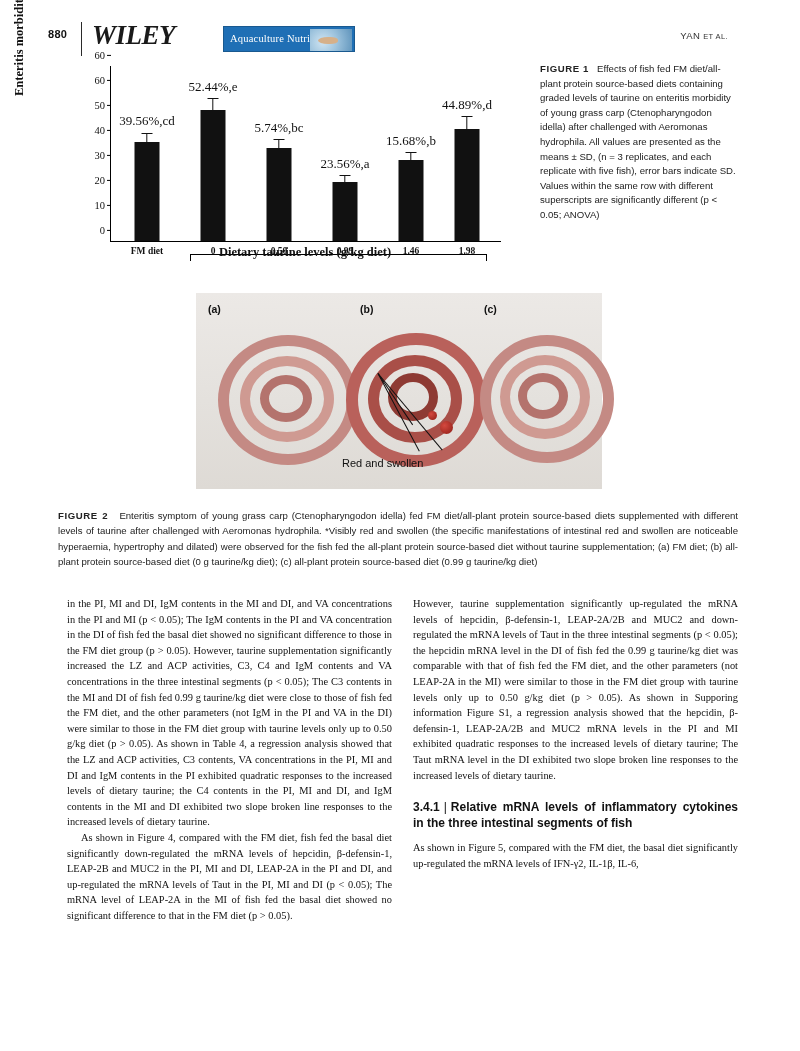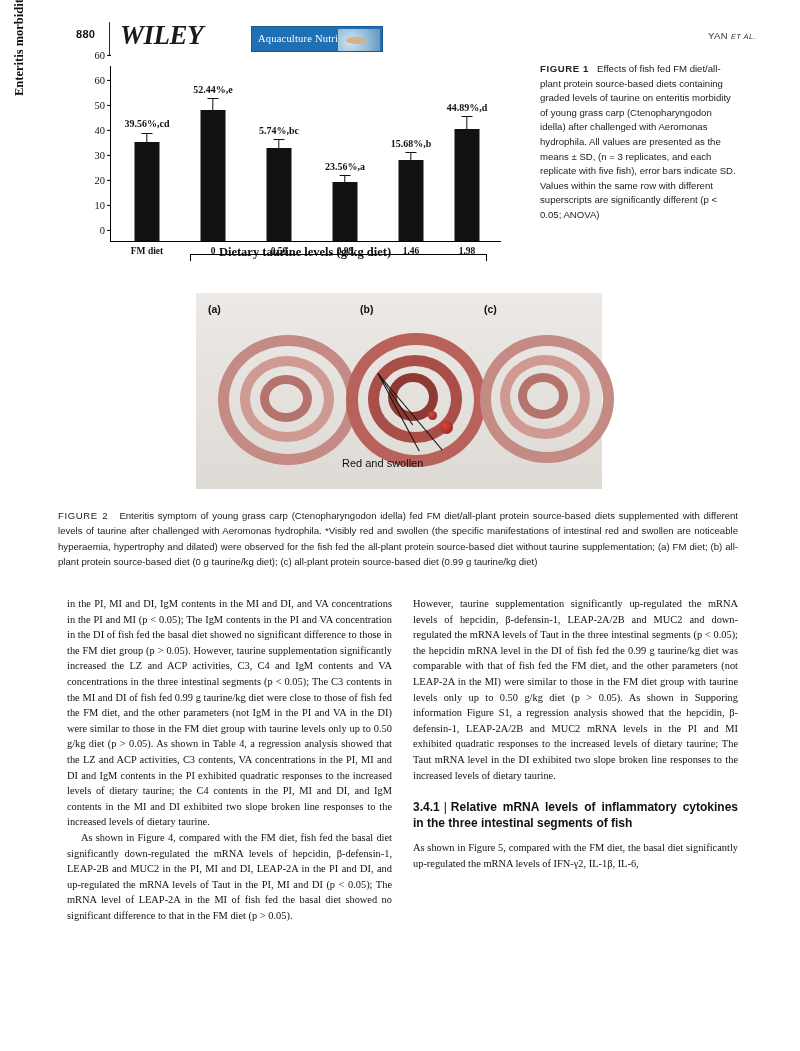--- a/index.html
+++ b/index.html
@@ -17,21 +17,21 @@
   }
   .page {
     position: absolute;
     inset: 0;
   }
 
   
   .header {
     position: absolute;
     top: 22px;
-    left: 76px;
+    left: 48px;
     width: 680px;
     height: 36px;
   }
   .page-num {
     position: absolute;
     left: 0;
     top: 6px;
     font-family: "Liberation Sans", sans-serif;
     font-weight: bold;
     font-size: 11px;
@@ -99,21 +99,20 @@
     position: absolute;
     right: 0;
     top: 8px;
     font-family: "Liberation Sans", sans-serif;
     font-size: 9.5px;
     letter-spacing: .4px;
     color: #333;
   }
   .author-run .small {
     font-size: 7.5px;
-    font-style: italic;
   }
 
   
   .fig1-wrap {
     position: absolute;
     left: 58px;
     top: 62px;
     width: 470px;
     height: 215px;
   }
@@ -188,22 +187,22 @@
     transform: translateX(-50%);
     width: 11px;
     height: 1.4px;
     background: #111;
   }
   .bar-val {
     position: absolute;
     left: 50%;
     transform: translateX(-50%);
     font-family: "Liberation Serif", serif;
-    font-size: 10px;
-    font-weight: bold;
+    font-size: 13px;
+    font-weight: normal;
     white-space: nowrap;
   }
   .xtick {
     position: absolute;
     top: 100%;
     left: 50%;
     transform: translateX(-50%);
     margin-top: 5px;
     font-family: "Liberation Serif", serif;
     font-size: 9.5px;
@@ -299,21 +298,21 @@
     left: 58px;
     top: 508px;
     width: 680px;
     font-family: "Liberation Sans", sans-serif;
     font-size: 9.6px;
     line-height: 15.4px;
     color: #222;
     text-align: justify;
   }
   .fig2-caption .lead {
-    font-weight: normal;
+    font-weight: bold;
     letter-spacing: .6px;
   }
 
   
   .col {
     position: absolute;
     top: 596px;
     width: 325px;
     font-family: "Liberation Serif", serif;
     font-size: 10.4px;

